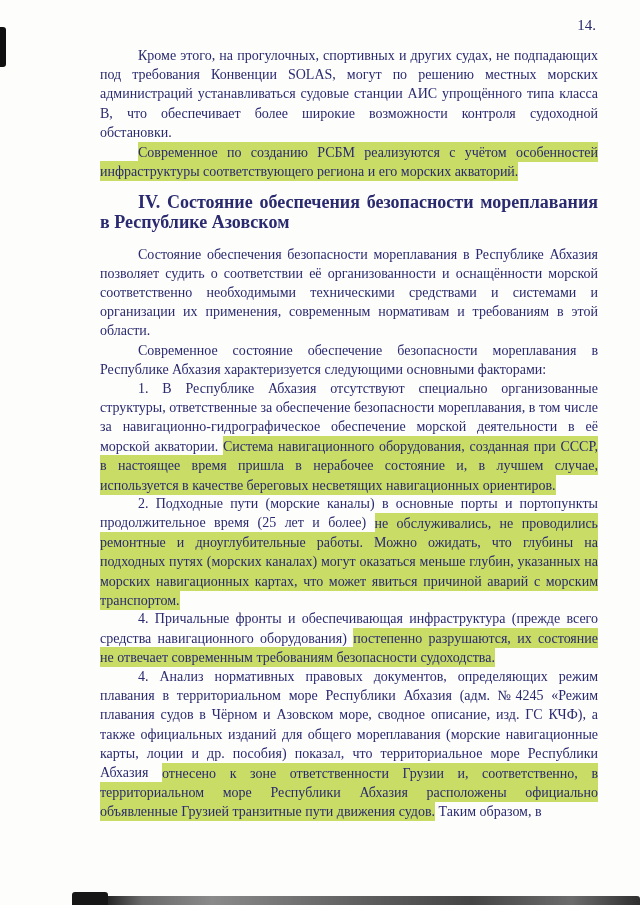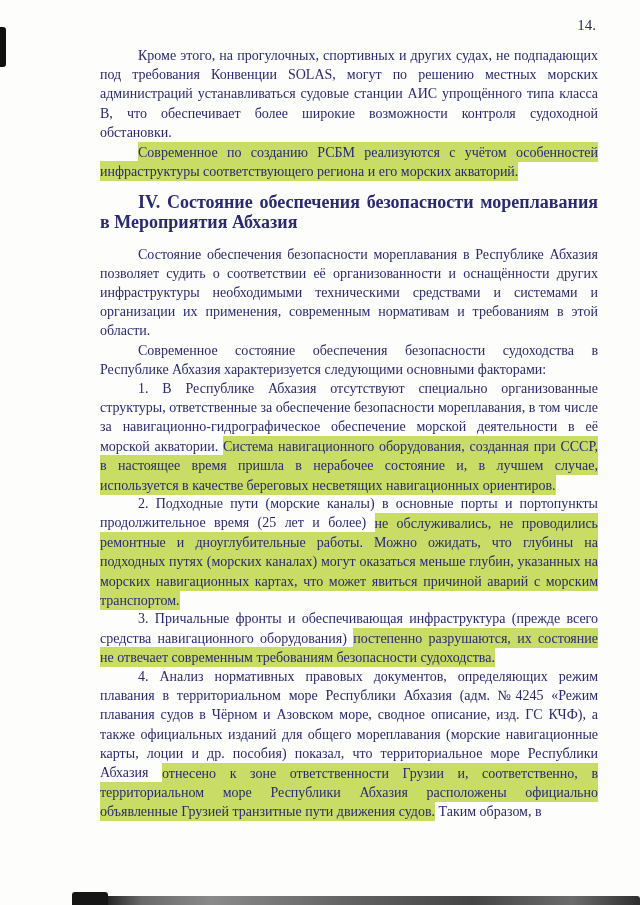--- a/index.html
+++ b/index.html
@@ -57,24 +57,24 @@
 <body>
 
 <div class="page">
   <div class="artifact-topleft"></div>
   <div class="page-number">14.</div>
   <div class="content">
       <p class="body-par"><span>Кроме этого, на прогулочных, спортивных и других судах, не подпадающих под требования Конвенции SOLAS, могут по решению местных морских администраций устанавливаться судовые станции АИС упрощённого типа класса В, что обеспечивает более широкие возможности контроля судоходной обстановки.</span></p>
       <p class="body-par"><mark class="hl">Современное по созданию РСБМ реализуются с учётом особенностей инфраструктуры соответствующего региона и его морских акваторий.</mark></p>
       <div class="heading">
         <div class="heading-line justify-last">IV. Состояние обеспечения безопасности мореплавания</div>
-        <div class="heading-line">в Мероприятия Абхазия</div>
+        <div class="heading-line">в Республике Азовском</div>
       </div>
-      <p class="body-par"><span>Состояние обеспечения безопасности мореплавания в Республике Абхазия позволяет судить о соответствии её организованности и оснащённости других инфраструктуры необходимыми техническими средствами и системами и организации их применения, современным нормативам и требованиям в этой области.</span></p>
-      <p class="body-par"><span>Современное состояние обеспечения безопасности судоходства в Республике Абхазия характеризуется следующими основными факторами:</span></p>
+      <p class="body-par"><span>Состояние обеспечения безопасности мореплавания в Республике Абхазия позволяет судить о соответствии её организованности и оснащённости морской соответственно необходимыми техническими средствами и системами и организации их применения, современным нормативам и требованиям в этой области.</span></p>
+      <p class="body-par"><span>Современное состояние обеспечение безопасности мореплавания в Республике Абхазия характеризуется следующими основными факторами:</span></p>
       <p class="body-par"><span>1. В Республике Абхазия отсутствуют специально организованные структуры, ответственные за обеспечение безопасности мореплавания, в том числе за навигационно-гидрографическое обеспечение морской деятельности в её морской акватории. </span><mark class="hl">Система навигационного оборудования, созданная при СССР, в настоящее время пришла в нерабочее состояние и, в лучшем случае, используется в качестве береговых несветящих навигационных ориентиров.</mark></p>
       <p class="body-par"><span>2. Подходные пути (морские каналы) в основные порты и портопункты продолжительное время (25 лет и более) </span><mark class="hl">не обслуживались, не проводились ремонтные и дноуглубительные работы. Можно ожидать, что глубины на подходных путях (морских каналах) могут оказаться меньше глубин, указанных на морских навигационных картах, что может явиться причиной аварий с морским транспортом.</mark></p>
-      <p class="body-par"><span>3. Причальные фронты и обеспечивающая инфраструктура (прежде всего средства навигационного оборудования) </span><mark class="hl">постепенно разрушаются, их состояние не отвечает современным требованиям безопасности судоходства.</mark></p>
+      <p class="body-par"><span>4. Причальные фронты и обеспечивающая инфраструктура (прежде всего средства навигационного оборудования) </span><mark class="hl">постепенно разрушаются, их состояние не отвечает современным требованиям безопасности судоходства.</mark></p>
       <p class="body-par"><span>4. Анализ нормативных правовых документов, определяющих режим плавания в территориальном море Республики Абхазия (адм. №4245 «Режим плавания судов в Чёрном и Азовском море, сводное описание, изд. ГС КЧФ), а также официальных изданий для общего мореплавания (морские навигационные карты, лоции и др. пособия) показал, что территориальное море Республики Абхазия </span><mark class="hl">отнесено к зоне ответственности Грузии и, соответственно, в территориальном море Республики Абхазия расположены официально объявленные Грузией транзитные пути движения судов.</mark><span> Таким образом, в</span></p>
     </div>
   <div class="artifact-bottom-streak"></div>
   <div class="artifact-bottom-blob"></div>
 </div>
 
 </body></html>

